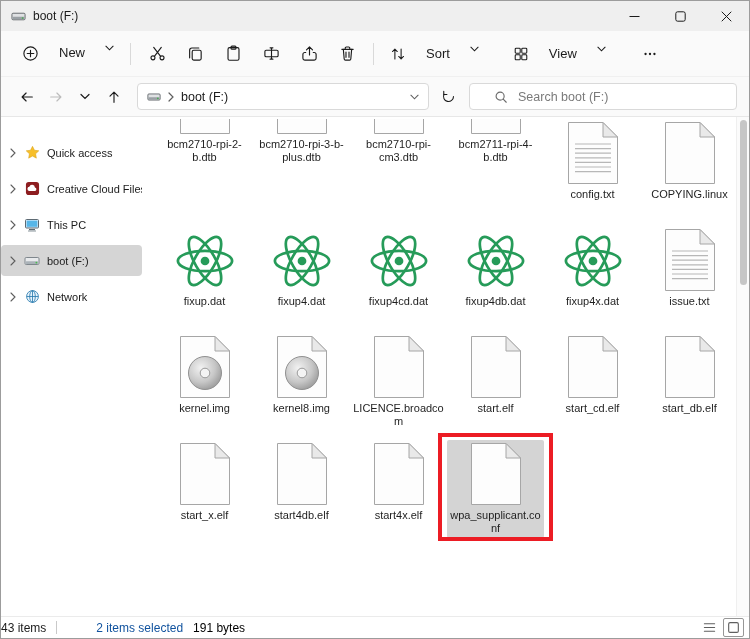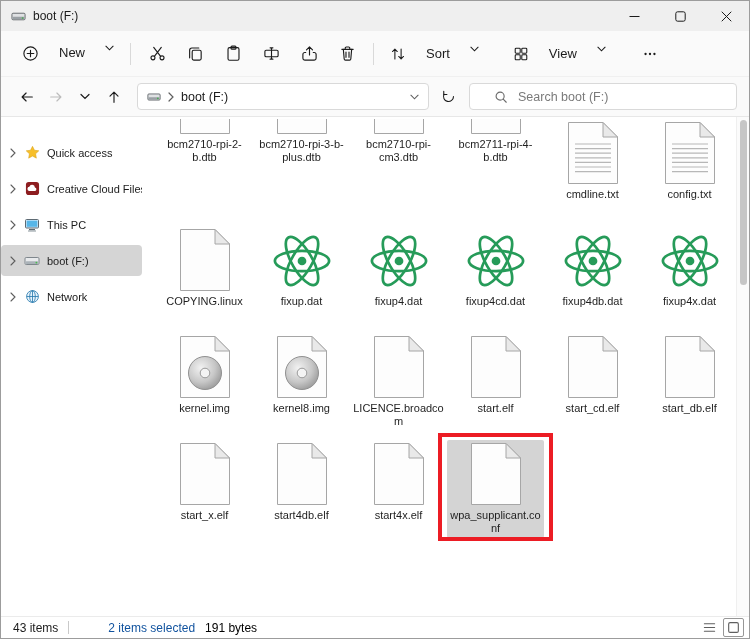--- a/index.html
+++ b/index.html
@@ -42,21 +42,21 @@
   .file-item.selected{background:#d4d4d4;}
   .file-item.cropped{min-height:0;margin-bottom:12px;}
   .icon-box{height:66px;display:flex;align-items:flex-end;justify-content:center;}
   .file-item.cropped .icon-box{height:16px;overflow:hidden;align-items:flex-start;}
   .file-item.cropped .icon-box svg{margin-top:-48px;}
   .file-label{margin-top:3px;font-size:11px;line-height:13px;color:#1f1f1f;text-align:center;max-width:93px;overflow-wrap:anywhere;}
   .red-box{position:absolute;left:-9px;right:-9px;top:-7px;bottom:-3px;border:4px solid #ec1c24;z-index:5;pointer-events:none;}
   .scrollbar{position:absolute;top:0;right:0;bottom:0;width:13px;background:#fbfbfb;border-left:1px solid #efefef;}
   .scroll-thumb{position:absolute;top:3px;left:3px;width:7px;height:165px;border-radius:3.5px;background:#c6c6c6;}
   
-  .statusbar{position:absolute;left:0;right:0;bottom:0;height:22px;background:#fff;border-top:1px solid #ebebeb;display:flex;align-items:center;font-size:12px;padding-left:12px;}
+  .statusbar{position:absolute;left:0;right:0;bottom:0;height:22px;background:#fff;border-top:1px solid #ebebeb;display:flex;align-items:center;font-size:12px;}
   .sb-count{color:#1b1b1b;}
   .sb-div{width:1px;height:13px;background:#c9c9c9;margin:0 10px;}
   .sb-sel{color:#10529e;margin-left:29px;}
   .sb-size{color:#000000;margin-left:10px;}
   .view-toggles{position:absolute;right:5px;top:1px;display:flex;gap:3px;}
   .vt{width:21px;height:19px;display:flex;align-items:center;justify-content:center;border:1px solid transparent;border-radius:2px;}
   .vt.selected{border-color:#979797;background:#fff;}
 </style>
 </head>
 <body>
@@ -391,113 +391,113 @@
                   <line x1="8" y1="23" x2="44" y2="23"></line>
                   <line x1="8" y1="27.6" x2="44" y2="27.6"></line>
                   <line x1="8" y1="32.2" x2="44" y2="32.2"></line>
                   <line x1="8" y1="36.800000000000004" x2="44" y2="36.800000000000004"></line>
                   <line x1="8" y1="41.400000000000006" x2="44" y2="41.400000000000006"></line>
                   <line x1="8" y1="46.00000000000001" x2="44" y2="46.00000000000001"></line>
                   <line x1="8" y1="50.60000000000001" x2="44" y2="50.60000000000001"></line>
                 </g>
               </svg>
             </div>
-            <div class="file-label">cmdline.txt</div>
+            <div class="file-label">config.txt</div>
+          </div>
+          <div class="file-item">
+            <div class="icon-box">
+              <svg width="52" height="64" viewBox="0 0 52 64">
+                <path d="M1.5 1.5 H36 L50.5 16 V62.5 H1.5 Z" fill="#fdfdfd" stroke="#a6a6a6"></path>
+                <path d="M36 1.5 V16 H50.5 Z" fill="#e9e9e9" stroke="#a6a6a6"></path>
+              </svg>
+            </div>
+            <div class="file-label">COPYING.linux</div>
+          </div>
+          <div class="file-item">
+            <div class="icon-box">
+              <svg width="62" height="62" viewBox="0 0 64 64">
+                <g stroke="#269b59" stroke-width="2.8" fill="none">
+                  <ellipse cx="32" cy="32" rx="28" ry="10.5"></ellipse>
+                  <ellipse cx="32" cy="32" rx="28" ry="10.5" transform="rotate(60 32 32)"></ellipse>
+                  <ellipse cx="32" cy="32" rx="28" ry="10.5" transform="rotate(120 32 32)"></ellipse>
+                </g>
+                <circle cx="32" cy="32" r="4.5" fill="#269b59"></circle>
+              </svg>
+            </div>
+            <div class="file-label">fixup.dat</div>
+          </div>
+          <div class="file-item">
+            <div class="icon-box">
+              <svg width="62" height="62" viewBox="0 0 64 64">
+                <g stroke="#269b59" stroke-width="2.8" fill="none">
+                  <ellipse cx="32" cy="32" rx="28" ry="10.5"></ellipse>
+                  <ellipse cx="32" cy="32" rx="28" ry="10.5" transform="rotate(60 32 32)"></ellipse>
+                  <ellipse cx="32" cy="32" rx="28" ry="10.5" transform="rotate(120 32 32)"></ellipse>
+                </g>
+                <circle cx="32" cy="32" r="4.5" fill="#269b59"></circle>
+              </svg>
+            </div>
+            <div class="file-label">fixup4.dat</div>
+          </div>
+          <div class="file-item">
+            <div class="icon-box">
+              <svg width="62" height="62" viewBox="0 0 64 64">
+                <g stroke="#269b59" stroke-width="2.8" fill="none">
+                  <ellipse cx="32" cy="32" rx="28" ry="10.5"></ellipse>
+                  <ellipse cx="32" cy="32" rx="28" ry="10.5" transform="rotate(60 32 32)"></ellipse>
+                  <ellipse cx="32" cy="32" rx="28" ry="10.5" transform="rotate(120 32 32)"></ellipse>
+                </g>
+                <circle cx="32" cy="32" r="4.5" fill="#269b59"></circle>
+              </svg>
+            </div>
+            <div class="file-label">fixup4cd.dat</div>
+          </div>
+          <div class="file-item">
+            <div class="icon-box">
+              <svg width="62" height="62" viewBox="0 0 64 64">
+                <g stroke="#269b59" stroke-width="2.8" fill="none">
+                  <ellipse cx="32" cy="32" rx="28" ry="10.5"></ellipse>
+                  <ellipse cx="32" cy="32" rx="28" ry="10.5" transform="rotate(60 32 32)"></ellipse>
+                  <ellipse cx="32" cy="32" rx="28" ry="10.5" transform="rotate(120 32 32)"></ellipse>
+                </g>
+                <circle cx="32" cy="32" r="4.5" fill="#269b59"></circle>
+              </svg>
+            </div>
+            <div class="file-label">fixup4db.dat</div>
+          </div>
+          <div class="file-item">
+            <div class="icon-box">
+              <svg width="62" height="62" viewBox="0 0 64 64">
+                <g stroke="#269b59" stroke-width="2.8" fill="none">
+                  <ellipse cx="32" cy="32" rx="28" ry="10.5"></ellipse>
+                  <ellipse cx="32" cy="32" rx="28" ry="10.5" transform="rotate(60 32 32)"></ellipse>
+                  <ellipse cx="32" cy="32" rx="28" ry="10.5" transform="rotate(120 32 32)"></ellipse>
+                </g>
+                <circle cx="32" cy="32" r="4.5" fill="#269b59"></circle>
+              </svg>
+            </div>
+            <div class="file-label">fixup4x.dat</div>
           </div>
           <div class="file-item">
             <div class="icon-box">
               <svg width="52" height="64" viewBox="0 0 52 64">
                 <path d="M1.5 1.5 H36 L50.5 16 V62.5 H1.5 Z" fill="#fdfdfd" stroke="#a6a6a6"></path>
                 <path d="M36 1.5 V16 H50.5 Z" fill="#e9e9e9" stroke="#a6a6a6"></path>
                 <g stroke="#b7b7b7" stroke-width="1.2">
                   <line x1="8" y1="23" x2="44" y2="23"></line>
                   <line x1="8" y1="27.6" x2="44" y2="27.6"></line>
                   <line x1="8" y1="32.2" x2="44" y2="32.2"></line>
                   <line x1="8" y1="36.800000000000004" x2="44" y2="36.800000000000004"></line>
                   <line x1="8" y1="41.400000000000006" x2="44" y2="41.400000000000006"></line>
                   <line x1="8" y1="46.00000000000001" x2="44" y2="46.00000000000001"></line>
                   <line x1="8" y1="50.60000000000001" x2="44" y2="50.60000000000001"></line>
                 </g>
               </svg>
             </div>
-            <div class="file-label">config.txt</div>
-          </div>
-          <div class="file-item">
-            <div class="icon-box">
-              <svg width="52" height="64" viewBox="0 0 52 64">
-                <path d="M1.5 1.5 H36 L50.5 16 V62.5 H1.5 Z" fill="#fdfdfd" stroke="#a6a6a6"></path>
-                <path d="M36 1.5 V16 H50.5 Z" fill="#e9e9e9" stroke="#a6a6a6"></path>
-              </svg>
-            </div>
-            <div class="file-label">COPYING.linux</div>
-          </div>
-          <div class="file-item">
-            <div class="icon-box">
-              <svg width="62" height="62" viewBox="0 0 64 64">
-                <g stroke="#269b59" stroke-width="2.8" fill="none">
-                  <ellipse cx="32" cy="32" rx="28" ry="10.5"></ellipse>
-                  <ellipse cx="32" cy="32" rx="28" ry="10.5" transform="rotate(60 32 32)"></ellipse>
-                  <ellipse cx="32" cy="32" rx="28" ry="10.5" transform="rotate(120 32 32)"></ellipse>
-                </g>
-                <circle cx="32" cy="32" r="4.5" fill="#269b59"></circle>
-              </svg>
-            </div>
-            <div class="file-label">fixup.dat</div>
-          </div>
-          <div class="file-item">
-            <div class="icon-box">
-              <svg width="62" height="62" viewBox="0 0 64 64">
-                <g stroke="#269b59" stroke-width="2.8" fill="none">
-                  <ellipse cx="32" cy="32" rx="28" ry="10.5"></ellipse>
-                  <ellipse cx="32" cy="32" rx="28" ry="10.5" transform="rotate(60 32 32)"></ellipse>
-                  <ellipse cx="32" cy="32" rx="28" ry="10.5" transform="rotate(120 32 32)"></ellipse>
-                </g>
-                <circle cx="32" cy="32" r="4.5" fill="#269b59"></circle>
-              </svg>
-            </div>
-            <div class="file-label">fixup4.dat</div>
-          </div>
-          <div class="file-item">
-            <div class="icon-box">
-              <svg width="62" height="62" viewBox="0 0 64 64">
-                <g stroke="#269b59" stroke-width="2.8" fill="none">
-                  <ellipse cx="32" cy="32" rx="28" ry="10.5"></ellipse>
-                  <ellipse cx="32" cy="32" rx="28" ry="10.5" transform="rotate(60 32 32)"></ellipse>
-                  <ellipse cx="32" cy="32" rx="28" ry="10.5" transform="rotate(120 32 32)"></ellipse>
-                </g>
-                <circle cx="32" cy="32" r="4.5" fill="#269b59"></circle>
-              </svg>
-            </div>
-            <div class="file-label">fixup4cd.dat</div>
-          </div>
-          <div class="file-item">
-            <div class="icon-box">
-              <svg width="62" height="62" viewBox="0 0 64 64">
-                <g stroke="#269b59" stroke-width="2.8" fill="none">
-                  <ellipse cx="32" cy="32" rx="28" ry="10.5"></ellipse>
-                  <ellipse cx="32" cy="32" rx="28" ry="10.5" transform="rotate(60 32 32)"></ellipse>
-                  <ellipse cx="32" cy="32" rx="28" ry="10.5" transform="rotate(120 32 32)"></ellipse>
-                </g>
-                <circle cx="32" cy="32" r="4.5" fill="#269b59"></circle>
-              </svg>
-            </div>
-            <div class="file-label">fixup4db.dat</div>
-          </div>
-          <div class="file-item">
-            <div class="icon-box">
-              <svg width="62" height="62" viewBox="0 0 64 64">
-                <g stroke="#269b59" stroke-width="2.8" fill="none">
-                  <ellipse cx="32" cy="32" rx="28" ry="10.5"></ellipse>
-                  <ellipse cx="32" cy="32" rx="28" ry="10.5" transform="rotate(60 32 32)"></ellipse>
-                  <ellipse cx="32" cy="32" rx="28" ry="10.5" transform="rotate(120 32 32)"></ellipse>
-                </g>
-                <circle cx="32" cy="32" r="4.5" fill="#269b59"></circle>
-              </svg>
-            </div>
-            <div class="file-label">fixup4x.dat</div>
+            <div class="file-label">issue.txt</div>
           </div>
           <div class="file-item">
             <div class="icon-box">
               <svg width="52" height="64" viewBox="0 0 52 64">
                 <path d="M1.5 1.5 H36 L50.5 16 V62.5 H1.5 Z" fill="#fdfdfd" stroke="#a6a6a6"></path>
                 <path d="M36 1.5 V16 H50.5 Z" fill="#e9e9e9" stroke="#a6a6a6"></path>
                 <circle cx="26" cy="38" r="16.5" fill="url(#cdg)" stroke="#909090"></circle>
                 <circle cx="26" cy="38" r="4.8" fill="#f4f4f4" stroke="#9a9a9a"></circle>
               </svg>
             </div>

